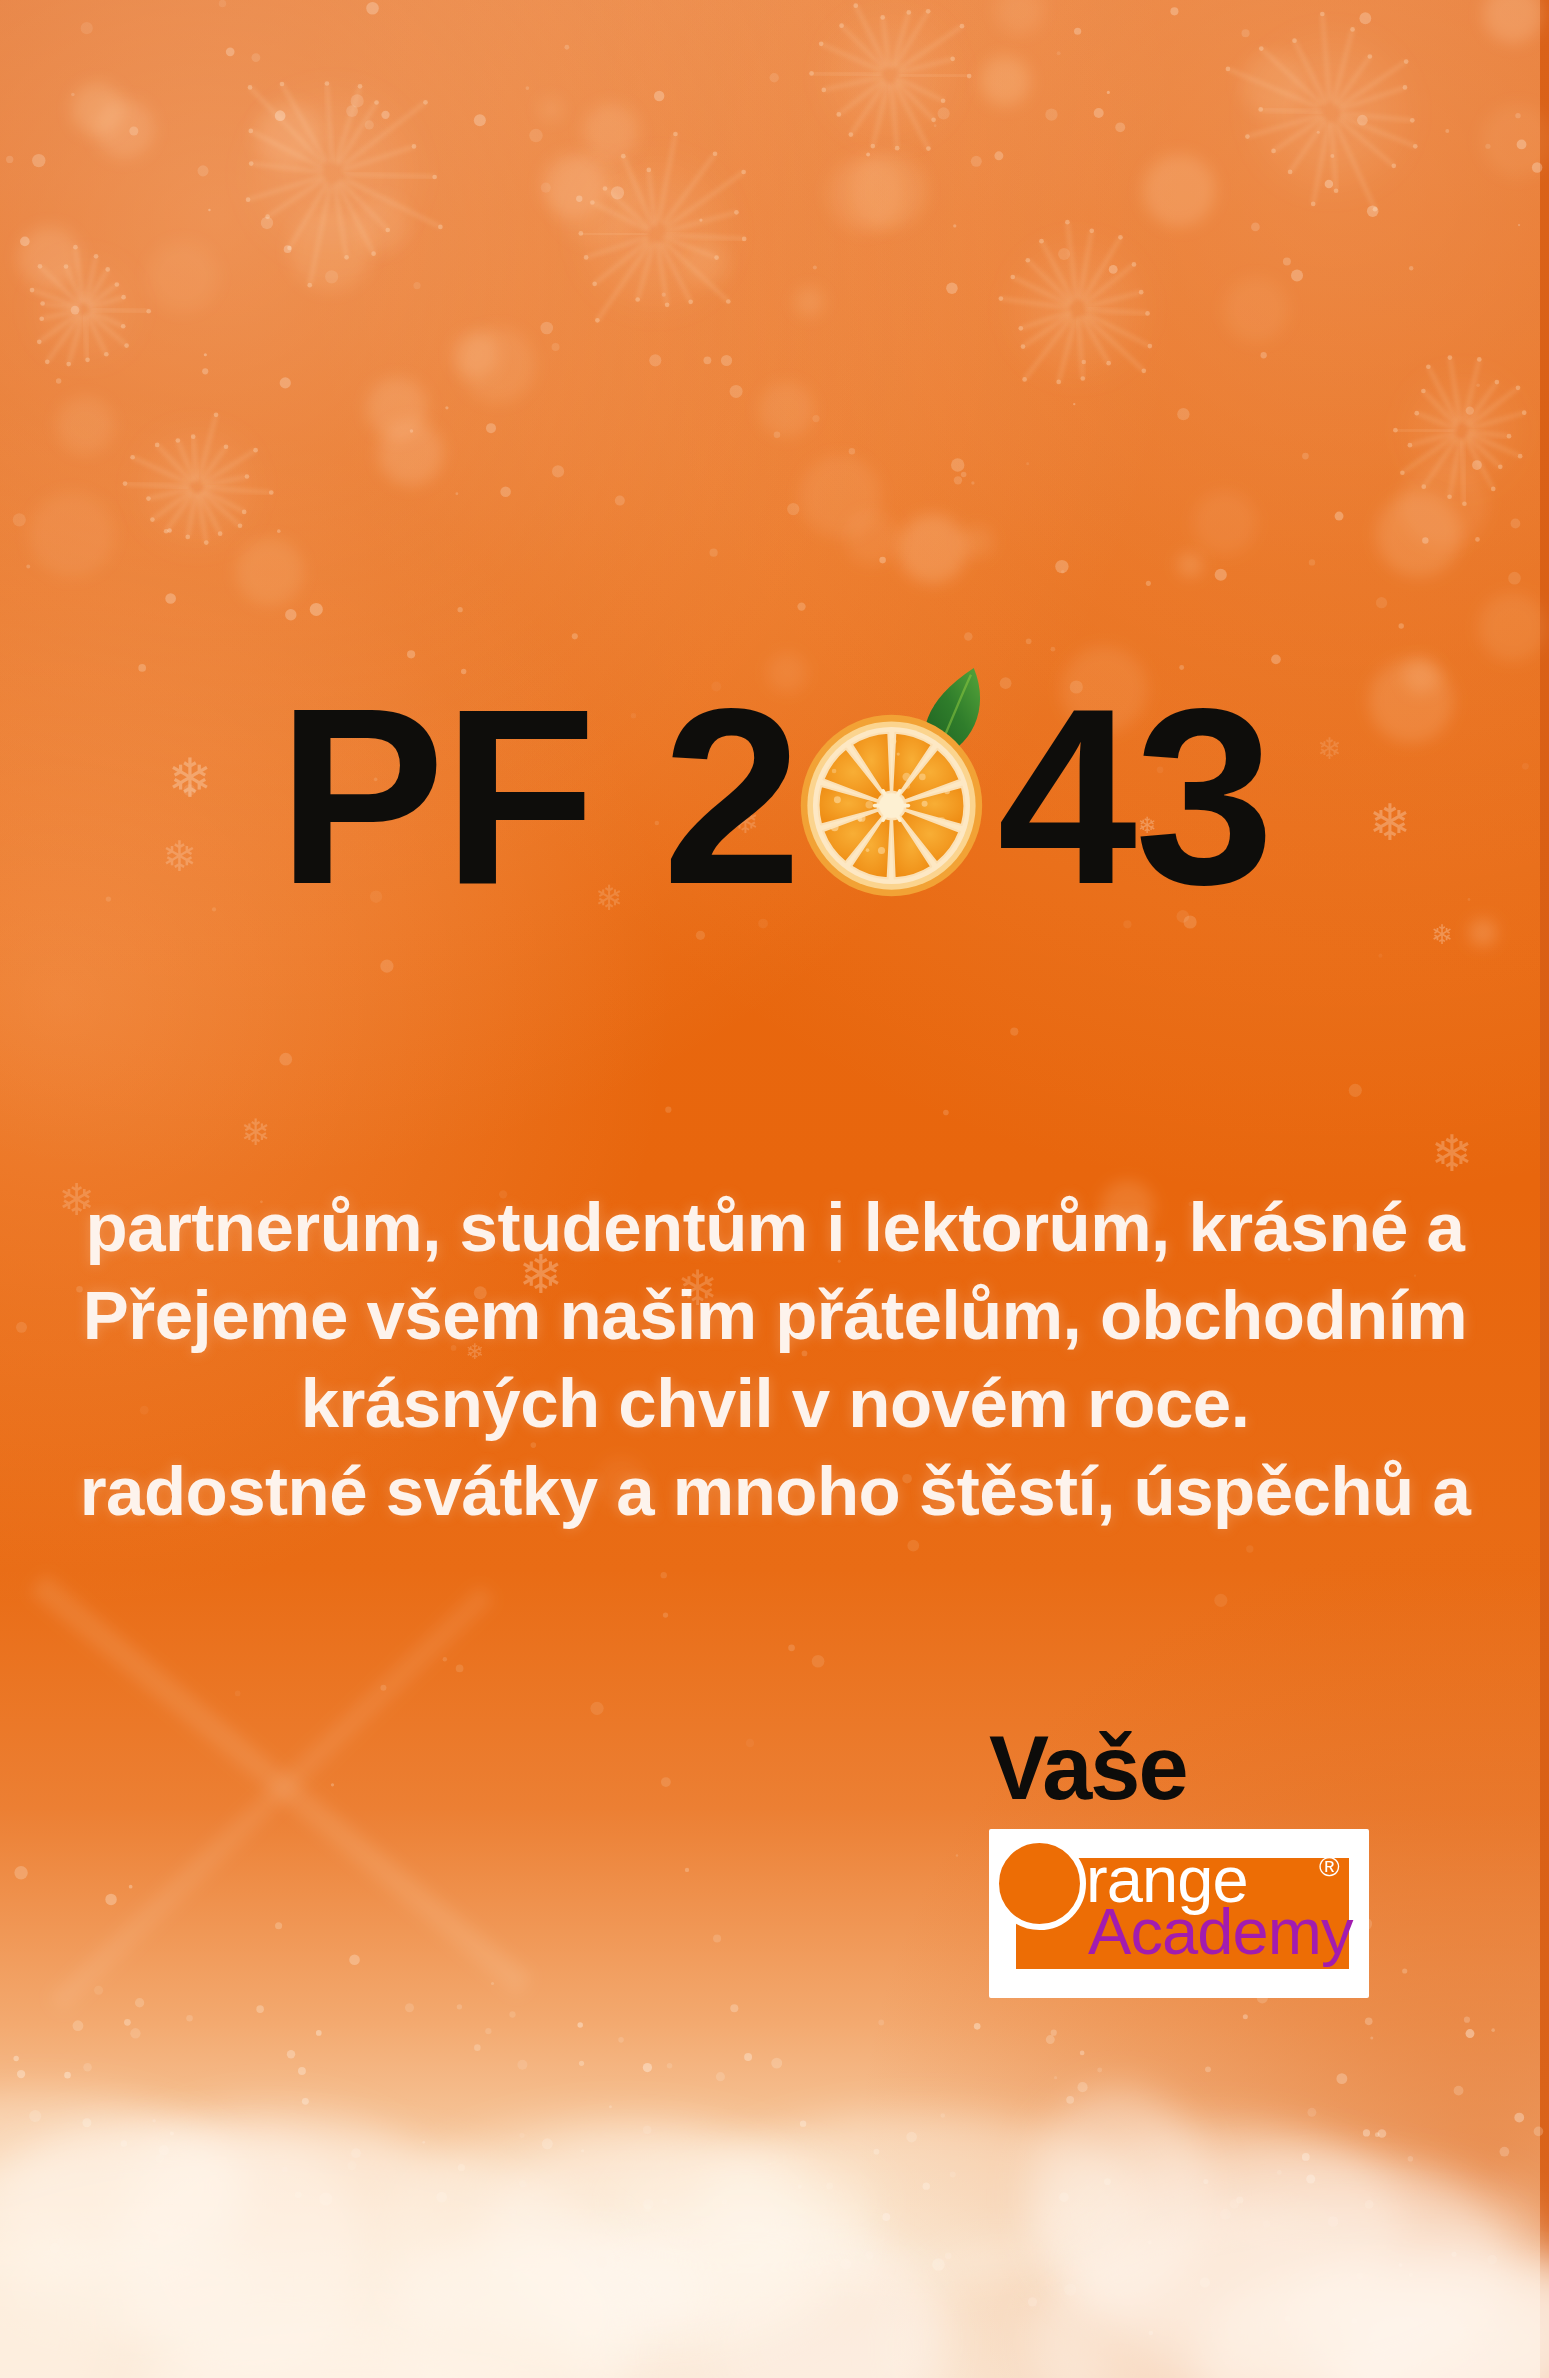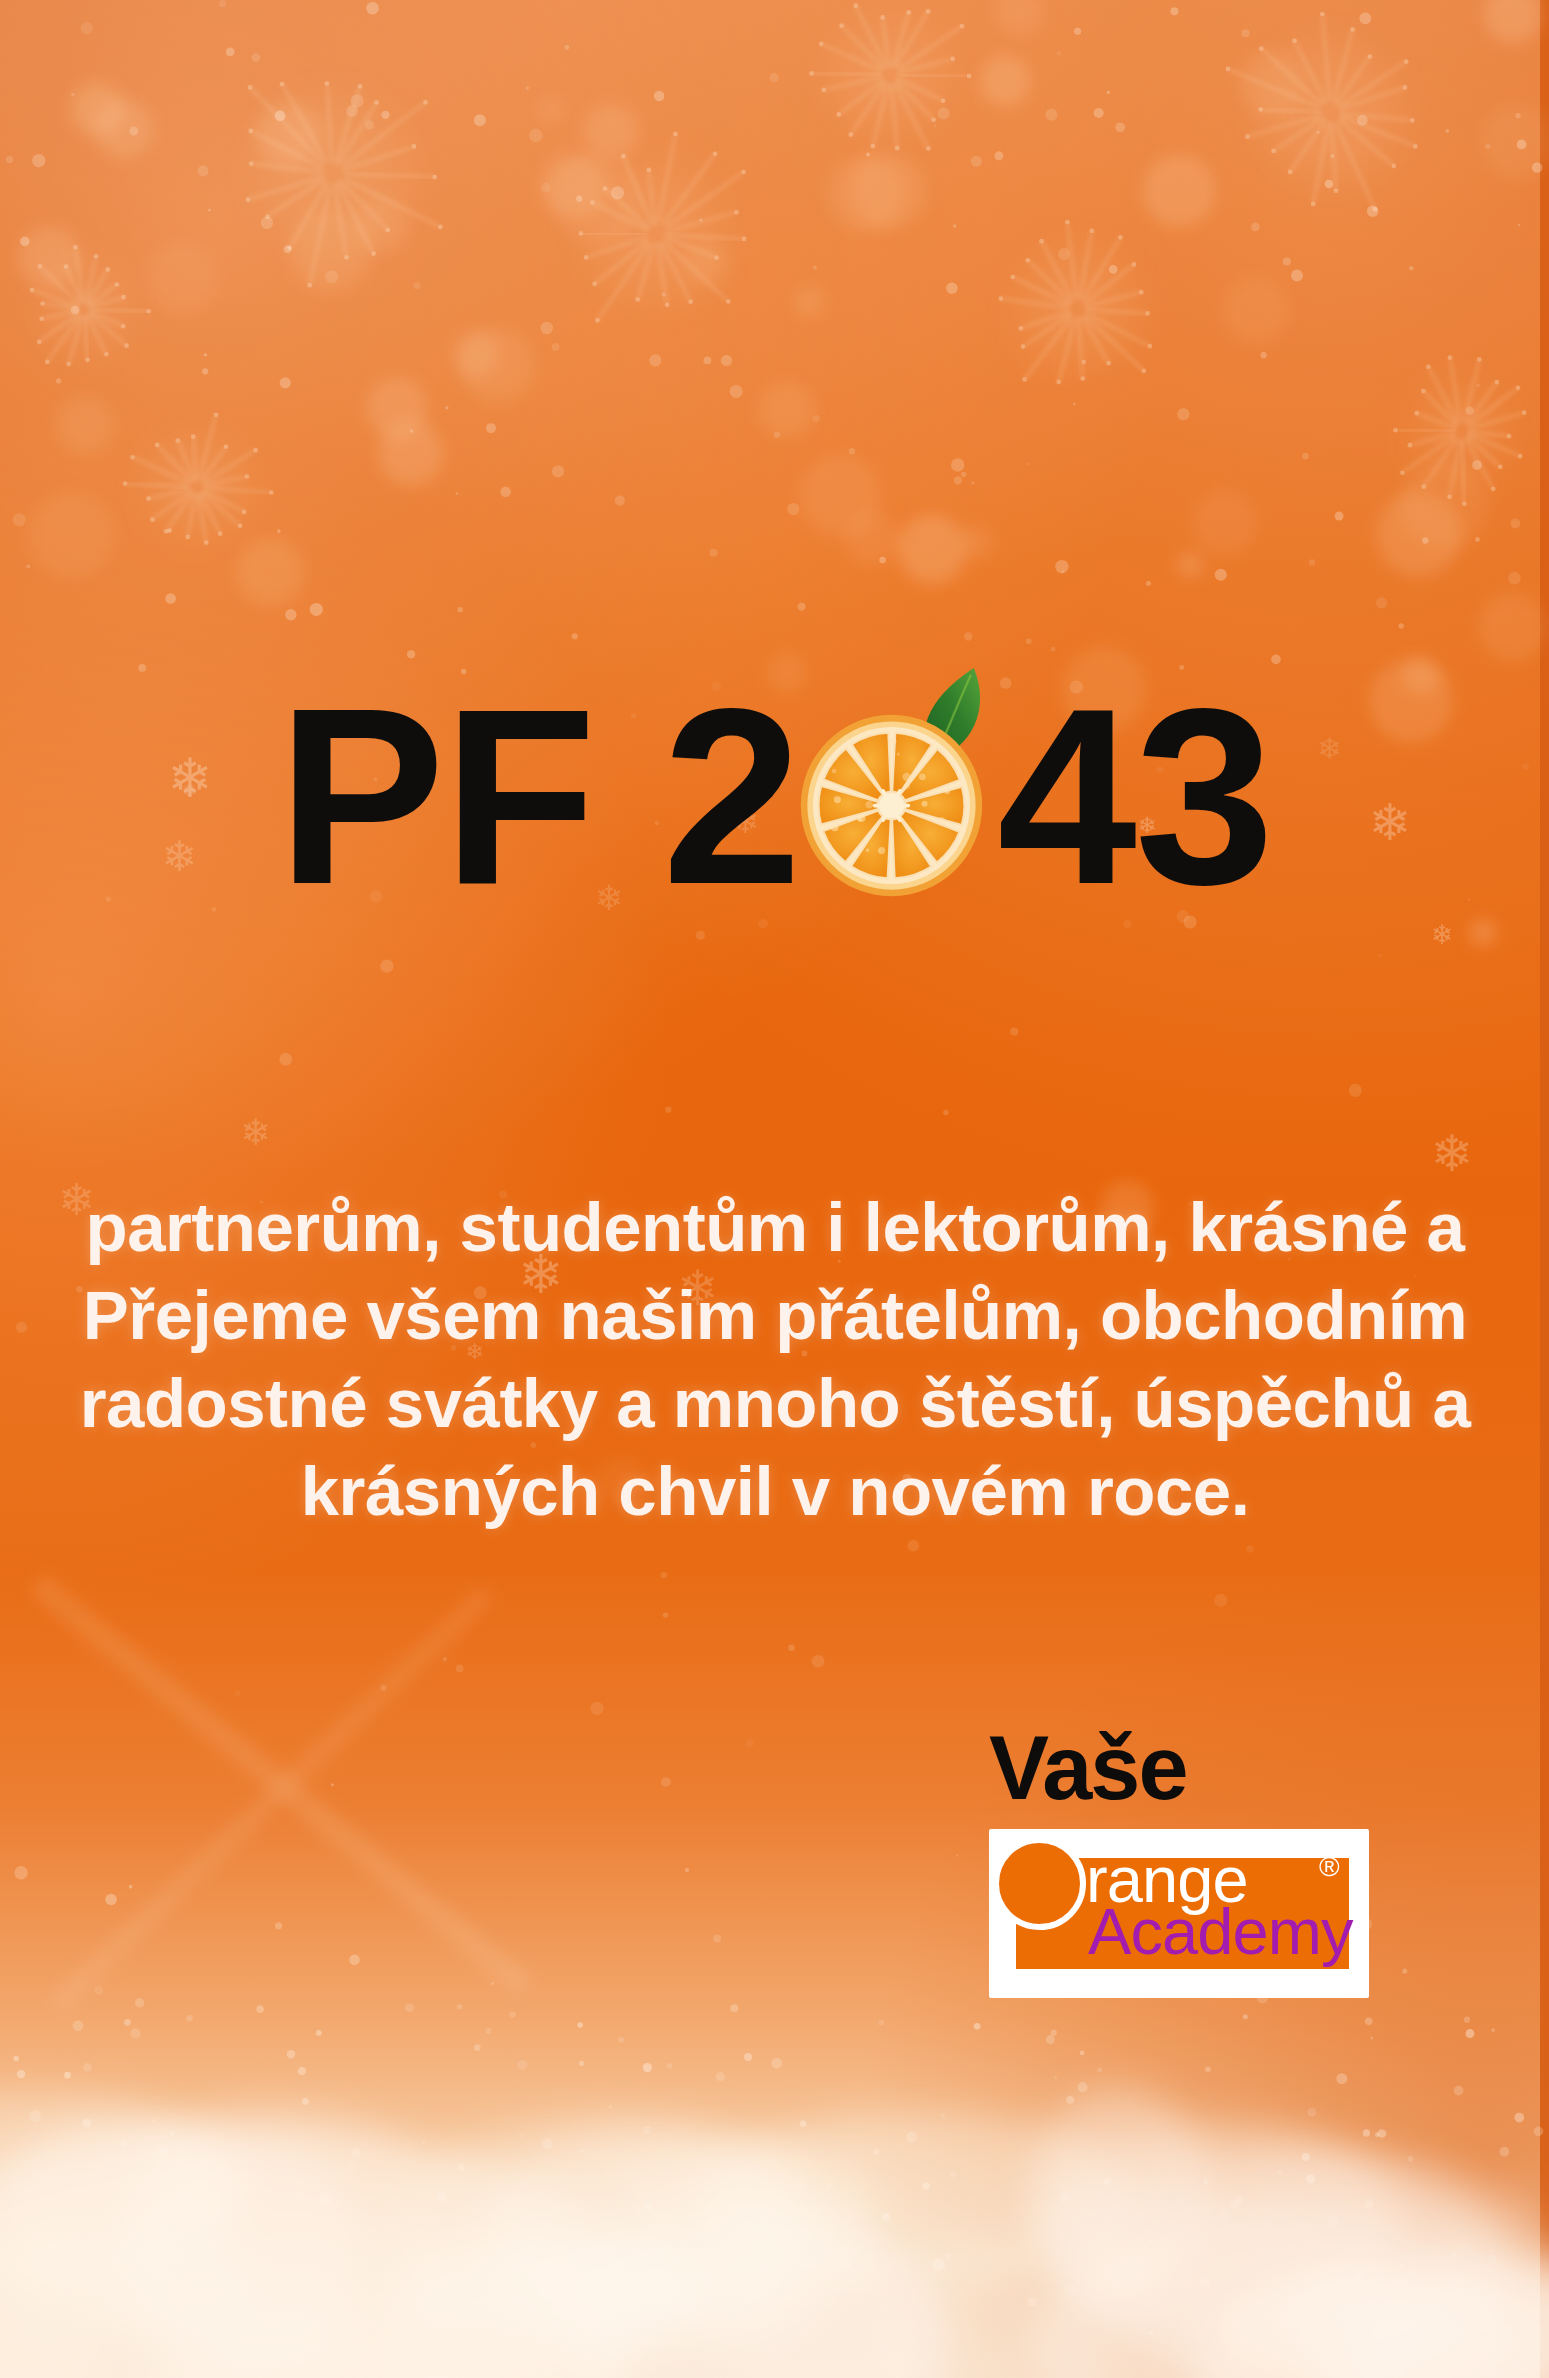--- a/index.html
+++ b/index.html
@@ -907,22 +907,22 @@
             <line x1="100" y1="150" x2="91" y2="134.4115427318801" stroke="#fdf0d2" stroke-width="4" stroke-linecap="round"></line>
             <line x1="100" y1="150" x2="109" y2="134.4115427318801" stroke="#fdf0d2" stroke-width="4" stroke-linecap="round"></line>
           </g>
       </svg>
       <span class="t">43</span>
     </div>
 
     <div class="greeting">
       <div>partnerům, studentům i lektorům, krásné a</div>
       <div>Přejeme všem našim přátelům, obchodním</div>
+      <div>krásných chvil v novém roce.</div>
       <div>radostné svátky a mnoho štěstí, úspěchů a</div>
-      <div>krásných chvil v novém roce.</div>
     </div>
 
     <div class="signature">
       <div class="vase">Vaše</div>
       <div class="logo-card">
         <div class="logo-rect"></div>
         <div class="logo-circle"></div>
         <div class="logo-word1">range</div>
         <div class="logo-word2">Academy</div>
         <div class="logo-reg">®</div>

